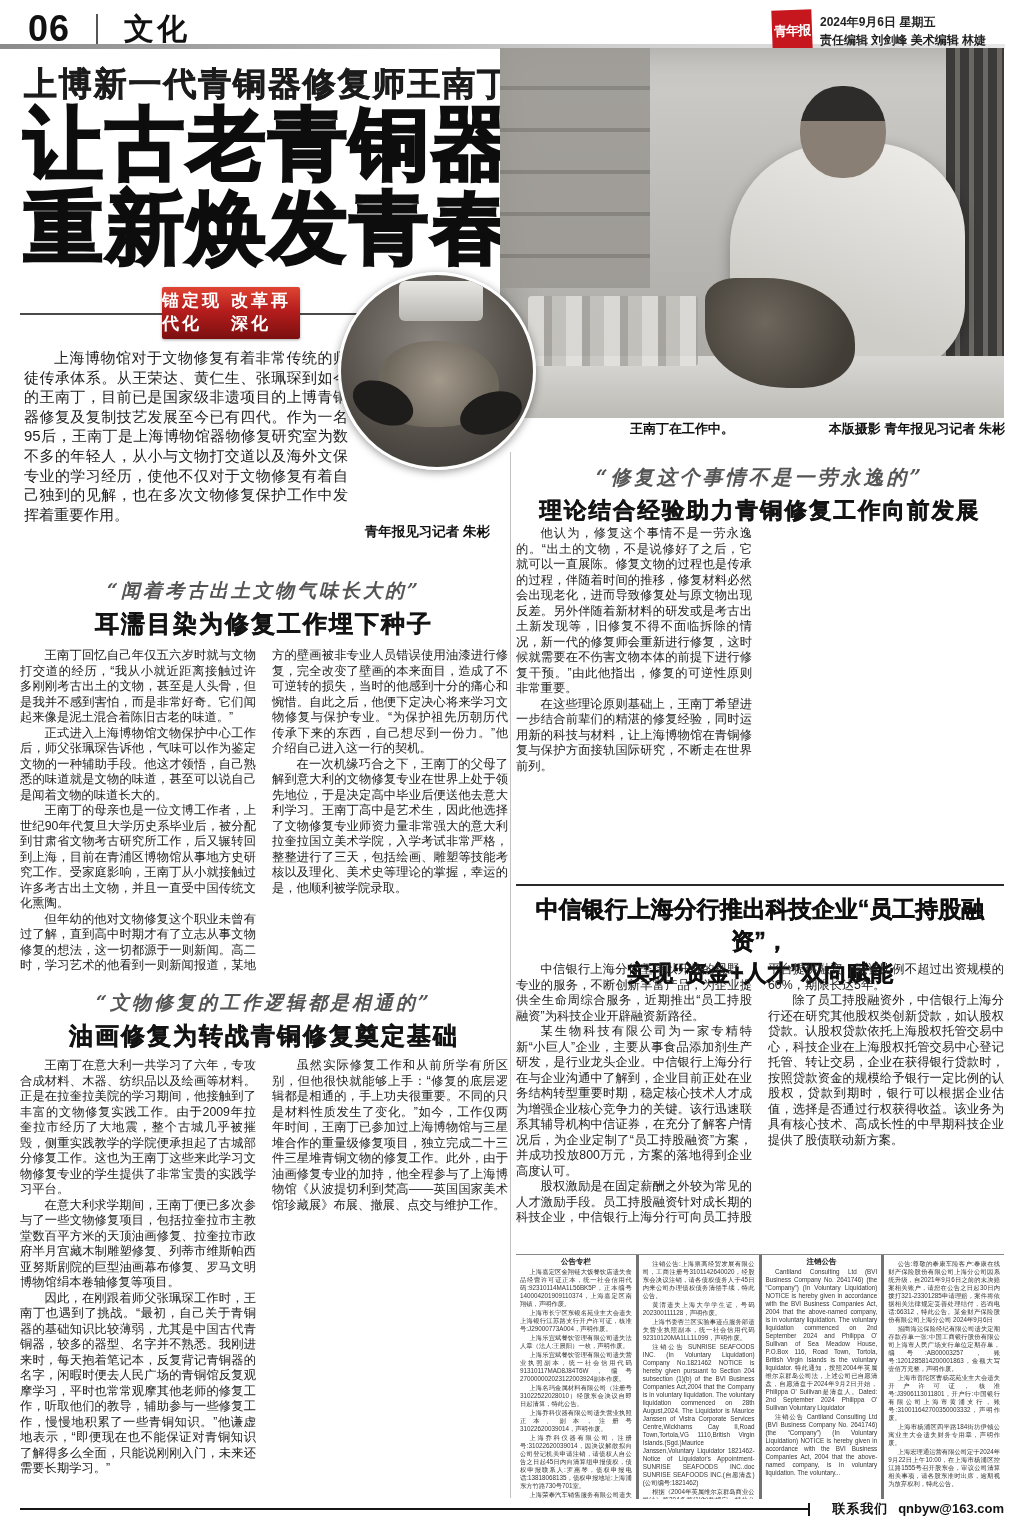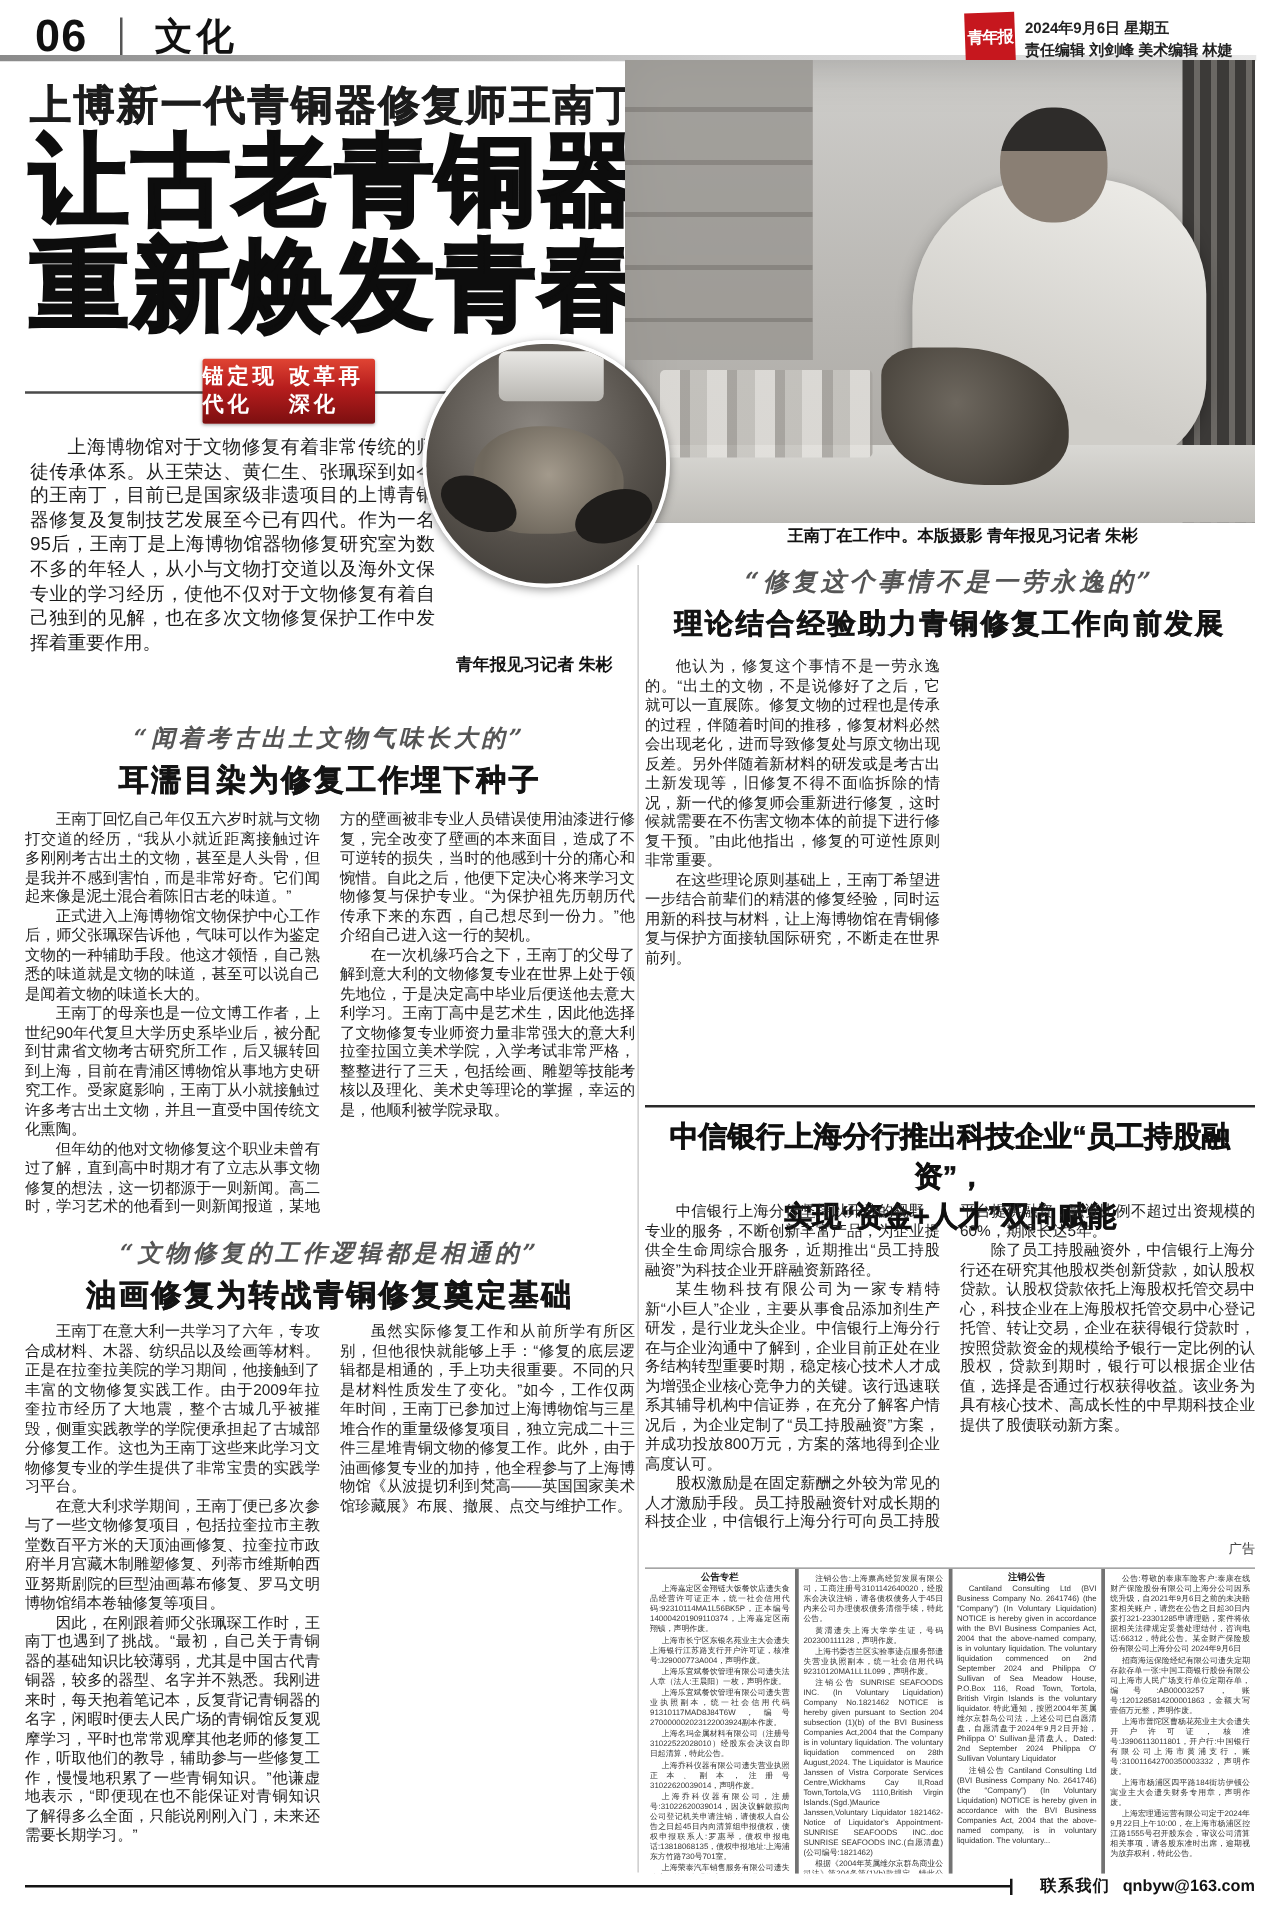--- a/index.html
+++ b/index.html
@@ -61,21 +61,21 @@
                 background:radial-gradient(circle at 45% 35%,#8b8680 0%,#55504a 55%,#322f2b 100%);
                 box-shadow:0 2px 8px rgba(0,0,0,.4);}
   .ci-plate{position:absolute;left:38px;top:66px;width:120px;height:86px;border-radius:45% 55% 50% 40%;
             background:radial-gradient(circle at 50% 45%,#a39a8c,#6e675c 70%);}
   .ci-hand{position:absolute;width:64px;height:40px;border-radius:50%;background:#1f1d1b;}
   .ci-hand.h1{left:10px;top:108px;transform:rotate(25deg);}
   .ci-hand.h2{left:118px;top:118px;transform:rotate(-20deg);}
   .ci-dev{position:absolute;left:58px;top:6px;width:84px;height:40px;border-radius:6px;
           background:linear-gradient(180deg,#e8e7e4,#b9b7b2);}
 
-  .captions{top:420px;left:505px;width:500px;display:flex;
+  .captions{top:420px;left:505px;width:500px;display:flex;justify-content:space-between;
             font-size:13px;font-weight:700;color:#111;}
   .captions .cap-l{padding-left:125px;}
 
   
   .intro{top:348px;left:24px;width:324px;font-size:15px;line-height:19.6px;color:#1c1c1c;
          text-align:justify;}
   .intro p{margin:0;text-indent:2em;}
   .byline{top:523px;left:24px;width:466px;text-align:right;font-size:13.5px;font-weight:700;color:#111;}
 
   
@@ -187,41 +187,40 @@
   </div>
   <div class="abs body-cols" style="top:1058px;left:20px;height:436px;">
       <p>王南丁在意大利一共学习了六年，专攻合成材料、木器、纺织品以及绘画等材料。正是在拉奎拉美院的学习期间，他接触到了丰富的文物修复实践工作。由于2009年拉奎拉市经历了大地震，整个古城几乎被摧毁，侧重实践教学的学院便承担起了古城部分修复工作。这也为王南丁这些来此学习文物修复专业的学生提供了非常宝贵的实践学习平台。</p>
       <p>在意大利求学期间，王南丁便已多次参与了一些文物修复项目，包括拉奎拉市主教堂数百平方米的天顶油画修复、拉奎拉市政府半月宫藏木制雕塑修复、列蒂市维斯帕西亚努斯剧院的巨型油画幕布修复、罗马文明博物馆绢本卷轴修复等项目。</p>
       <p>因此，在刚跟着师父张珮琛工作时，王南丁也遇到了挑战。“最初，自己关于青铜器的基础知识比较薄弱，尤其是中国古代青铜器，较多的器型、名字并不熟悉。我刚进来时，每天抱着笔记本，反复背记青铜器的名字，闲暇时便去人民广场的青铜馆反复观摩学习，平时也常常观摩其他老师的修复工作，听取他们的教导，辅助参与一些修复工作，慢慢地积累了一些青铜知识。”他谦虚地表示，“即便现在也不能保证对青铜知识了解得多么全面，只能说刚刚入门，未来还需要长期学习。”</p>
       <p>虽然实际修复工作和从前所学有所区别，但他很快就能够上手：“修复的底层逻辑都是相通的，手上功夫很重要。不同的只是材料性质发生了变化。”如今，工作仅两年时间，王南丁已参加过上海博物馆与三星堆合作的重量级修复项目，独立完成二十三件三星堆青铜文物的修复工作。此外，由于油画修复专业的加持，他全程参与了上海博物馆《从波提切利到梵高——英国国家美术馆珍藏展》布展、撤展、点交与维护工作。</p>
     </div>
 
   <div class="abs v-divider"></div>
 
-  <div class="abs sec-head" style="top:452px;left:516px;">
+  <div class="abs sec-head" style="top:464px;left:516px;">
     <div class="sec-quote" style="font-size:20px;">“修复这个事情不是一劳永逸的”</div>
     <div class="sec-title" style="font-size:22.5px;">理论结合经验助力青铜修复工作向前发展</div>
   </div>
   <div class="abs body-cols" style="top:526px;left:516px;height:354px;">
       <p>他认为，修复这个事情不是一劳永逸的。“出土的文物，不是说修好了之后，它就可以一直展陈。修复文物的过程也是传承的过程，伴随着时间的推移，修复材料必然会出现老化，进而导致修复处与原文物出现反差。另外伴随着新材料的研发或是考古出土新发现等，旧修复不得不面临拆除的情况，新一代的修复师会重新进行修复，这时候就需要在不伤害文物本体的前提下进行修复干预。”由此他指出，修复的可逆性原则非常重要。</p>
       <p>在这些理论原则基础上，王南丁希望进一步结合前辈们的精湛的修复经验，同时运用新的科技与材料，让上海博物馆在青铜修复与保护方面接轨国际研究，不断走在世界前列。</p>
     </div>
 
   <div class="abs citic-rule"></div>
   <div class="abs citic-head">
     <div>中信银行上海分行推出科技企业“员工持股融资”，</div>
     <div>实现“资金+人才”双向赋能</div>
   </div>
   <div class="abs body-cols" style="top:962px;left:516px;height:268px;">
       <p>中信银行上海分行坚持以开放的视野、专业的服务，不断创新丰富产品，为企业提供全生命周综合服务，近期推出“员工持股融资”为科技企业开辟融资新路径。</p>
       <p>某生物科技有限公司为一家专精特新“小巨人”企业，主要从事食品添加剂生产研发，是行业龙头企业。中信银行上海分行在与企业沟通中了解到，企业目前正处在业务结构转型重要时期，稳定核心技术人才成为增强企业核心竞争力的关键。该行迅速联系其辅导机构中信证券，在充分了解客户情况后，为企业定制了“员工持股融资”方案，并成功投放800万元，方案的落地得到企业高度认可。</p>
       <p>股权激励是在固定薪酬之外较为常见的人才激励手段。员工持股融资针对成长期的科技企业，中信银行上海分行可向员工持股平台提供融资，融资比例不超过出资规模的60%，期限长达5年。</p>
       <p>除了员工持股融资外，中信银行上海分行还在研究其他股权类创新贷款，如认股权贷款。认股权贷款依托上海股权托管交易中心，科技企业在上海股权托管交易中心登记托管、转让交易，企业在获得银行贷款时，按照贷款资金的规模给予银行一定比例的认股权，贷款到期时，银行可以根据企业估值，选择是否通过行权获得收益。该业务为具有核心技术、高成长性的中早期科技企业提供了股债联动新方案。</p>
     </div>
-  <div class="abs ad-tag">广告</div>
 
   <div class="abs notices">
     <div class="notice-col">
       <div class="notice-header">公告专栏</div>
       <div>
           <p>上海嘉定区金翔链大饭餐饮店遗失食品经营许可证正本，统一社会信用代码:92310114MA1L56BK5P，正本编号140004201909110374，上海嘉定区南翔镇，声明作废。</p>
           <p>上海市长宁区东银名苑业主大会遗失上海银行江苏路支行开户许可证，核准号:J29000773A004，声明作废。</p>
           <p>上海乐宜斌餐饮管理有限公司遗失法人章（法人:王晨阳）一枚，声明作废。</p>
           <p>上海乐宜斌餐饮管理有限公司遗失营业执照副本，统一社会信用代码91310117MAD8J84T6W，编号270000002023122003924副本作废。</p>
           <p>上海名玛金属材料有限公司（注册号31022522028010）经股东会决议自即日起清算，特此公告。</p>

